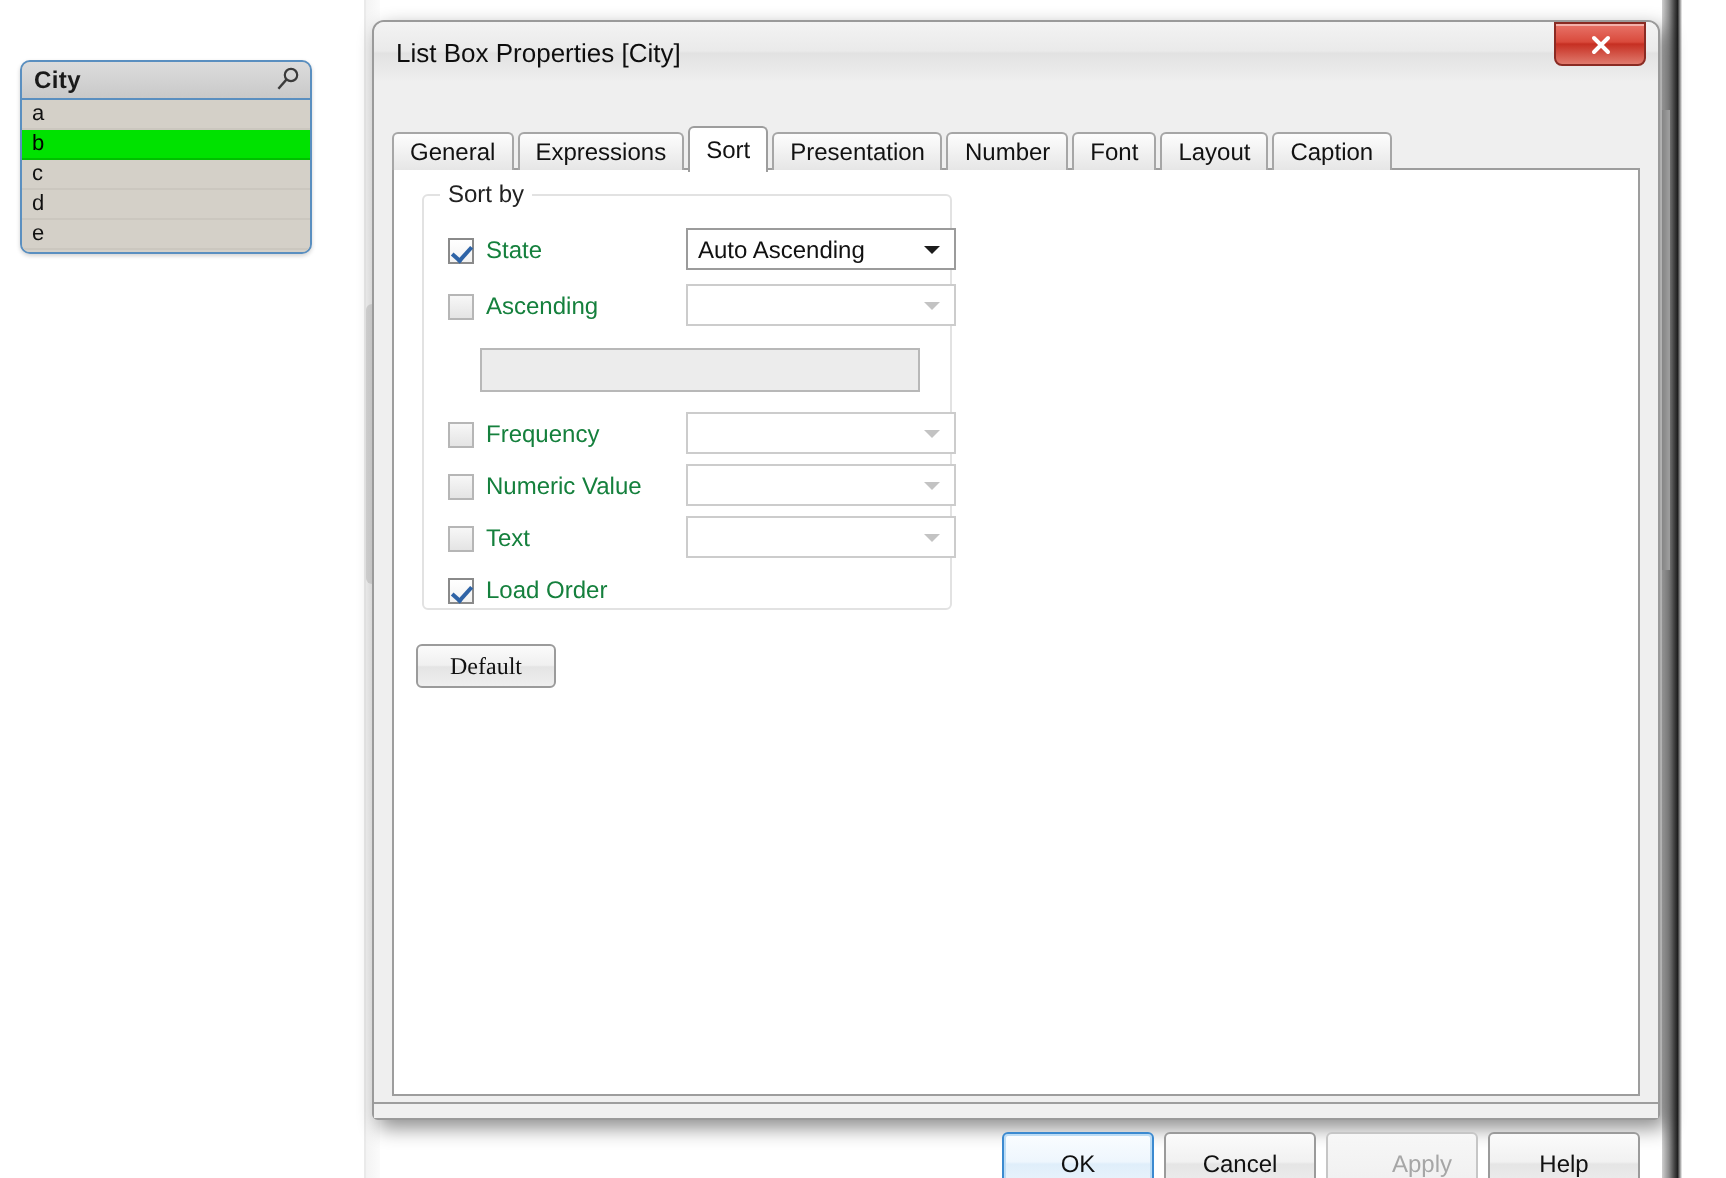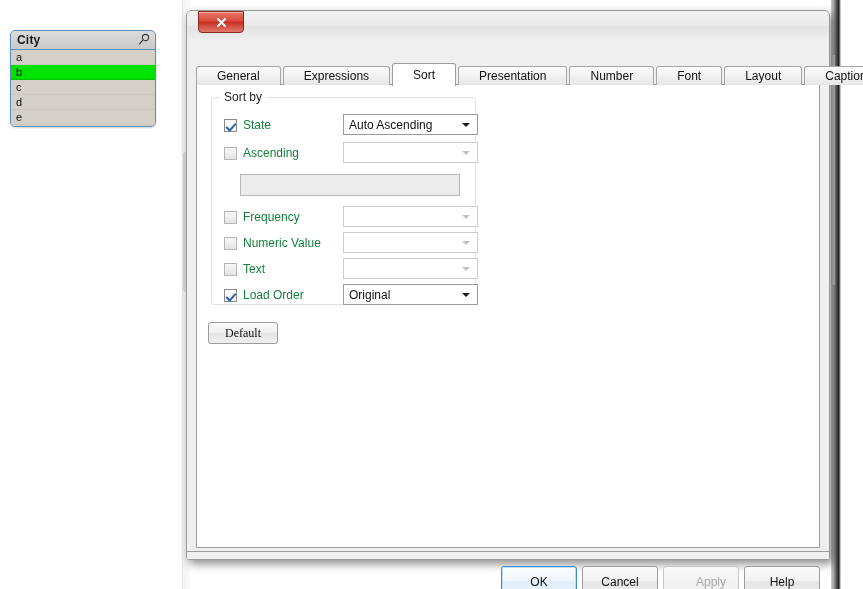--- a/index.html
+++ b/index.html
@@ -152,21 +152,21 @@
     position: absolute;
     left: 9px; top: 23px;
     height: 21px;
     display: flex;
     align-items: flex-end;
     z-index: 3;
   }
   .tab {
     height: 19px;
     line-height: 19px;
-    padding: 0 20px;
+    padding: 0 8px;
     margin-right: 2px;
     font-size: 12px;
     color: #111;
     background: linear-gradient(to bottom,#fdfdfd,#e6e6e6);
     border: 1px solid #a6a6a6;
     border-bottom: none;
     border-radius: 3px 3px 0 0;
     box-sizing: border-box;
     cursor: pointer;
     white-space: nowrap;
@@ -365,20 +365,21 @@
       <div class="lb-row selected">b</div>
       <div class="lb-row">c</div>
       <div class="lb-row">d</div>
       <div class="lb-row">e</div>
     </div>
   </div>
 
   <div id="dialog">
 
     <div id="titlebar">
+      <span class="caption">List Box Properties [City]</span>
       <div id="close-button">
         <svg width="11" height="11" viewBox="0 0 11 11">
           <path d="M2 2 L9 9 M9 2 L2 9" stroke="#ffffff" stroke-width="2" stroke-linecap="round"></path>
         </svg>
       </div>
     </div>
 
     <div id="dialog-client">
 
       <div id="tabstrip">
@@ -441,24 +442,20 @@
           </div>
           <div class="combo disabled" style="top:160px;">
             <span></span>
             <span class="arrow"></span>
           </div>
 
           <div class="sort-row" style="top:186px;">
             <span class="cb on"></span>
             <span class="cb-label">Load Order</span>
           </div>
-          <div class="combo" style="top:186px;">
-            <span>Original</span>
-            <span class="arrow"></span>
-          </div>
         </div>
 
         <div id="default-button">Default</div>
       </div>
 
       <div id="footer-sep"></div>
       <div id="footer">
         <div class="dlg-button default" style="left:314px;">OK</div>
         <div class="dlg-button" style="left:395px;">Cancel</div>
         <div class="dlg-button disabled" style="left:476px;">Apply</div>

